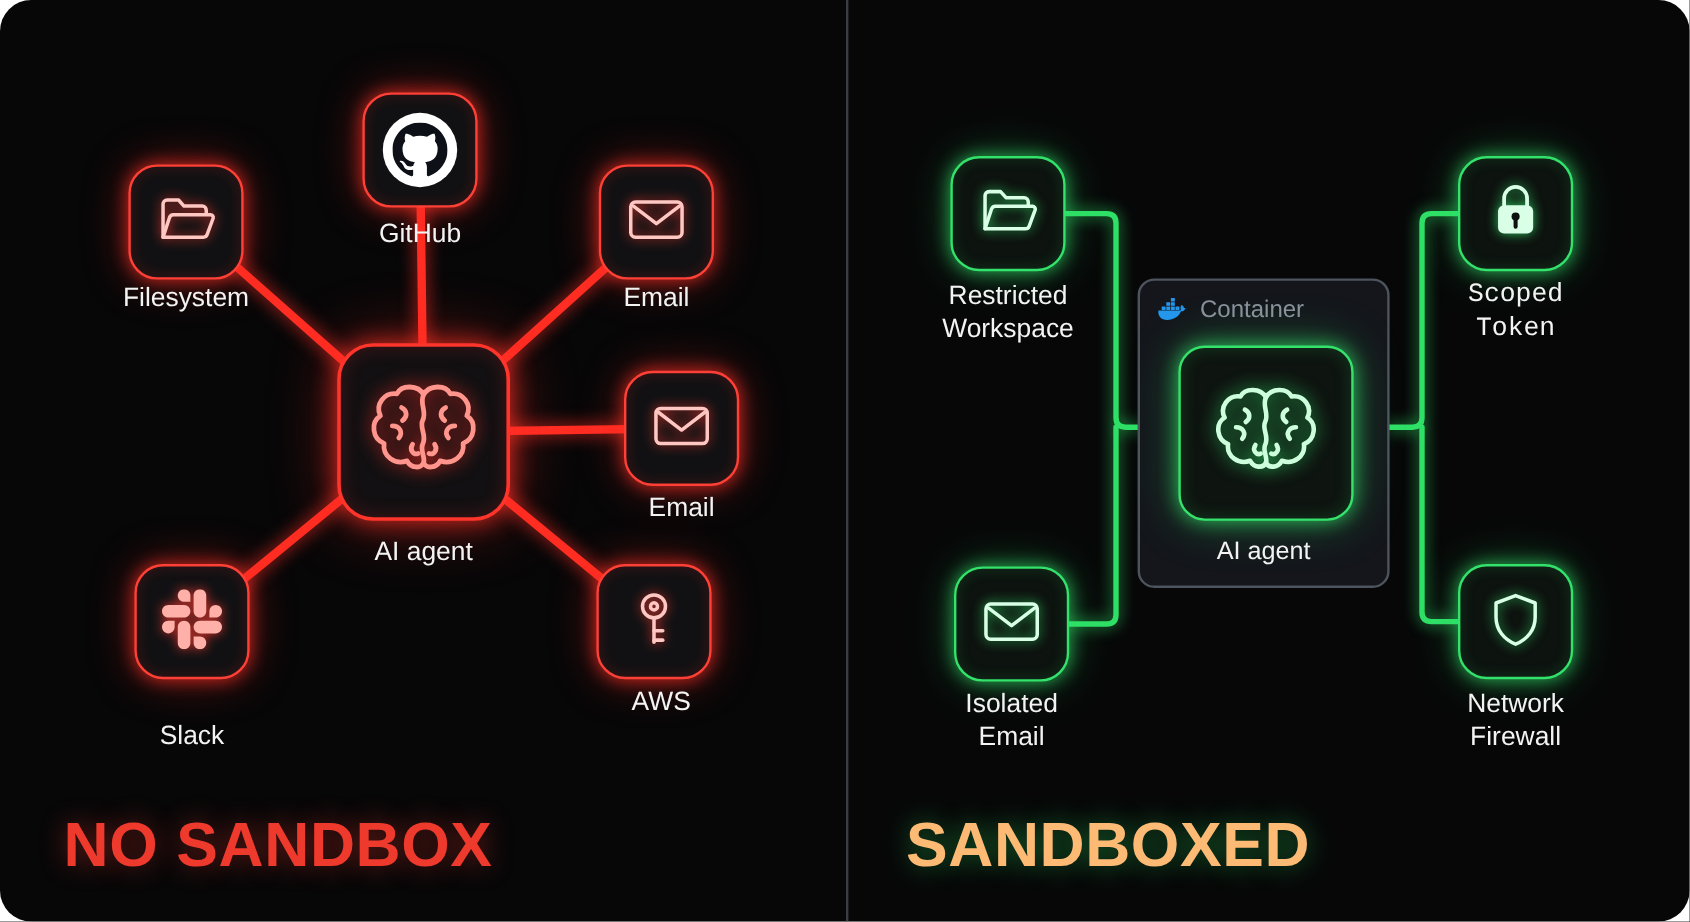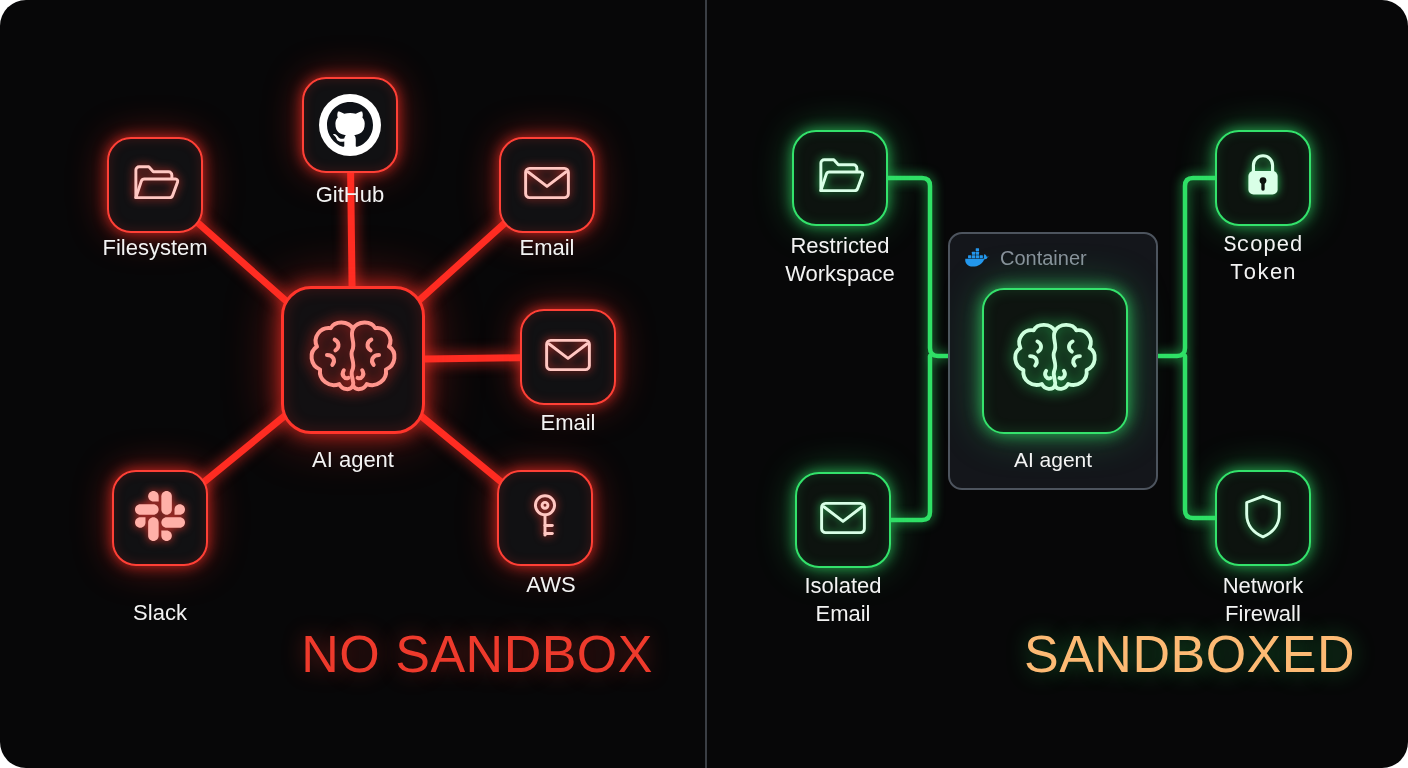--- a/index.html
+++ b/index.html
@@ -63,22 +63,22 @@
   }
   .agent-box svg { width:98px; height:98px; filter: drop-shadow(0 0 7px rgba(255,45,35,.9)); }
 
   .label {
     position:absolute; color:#f3f3f3; font-size:22px; line-height:1.28;
     text-align:center;
   }
   .agent-label { font-size:22px; }
 
   .panel-title {
-    position:absolute; top:624px; width:600px; text-align:right;
-    font-size:52px; font-weight:400; letter-spacing:.5px; white-space:nowrap;
+    position:absolute; top:675px; width:600px; text-align:left;
+    font-size:52px; font-weight:700; letter-spacing:.5px; white-space:nowrap;
   }
   .title-red   { left:53px;  color:#ee3a2c; text-shadow:0 0 22px rgba(238,58,44,.45); }
   .title-green { left:755px; color:#fdba74; text-shadow:0 0 22px rgba(46,224,94,.45); }
 
   .container-box {
     position:absolute; left:948px; top:232px; width:210px; height:258px;
     border:2px solid #4d545e; border-radius:14px; background:#14161b;
   }
   .container-header {
     position:absolute; left:14px; top:13px;

